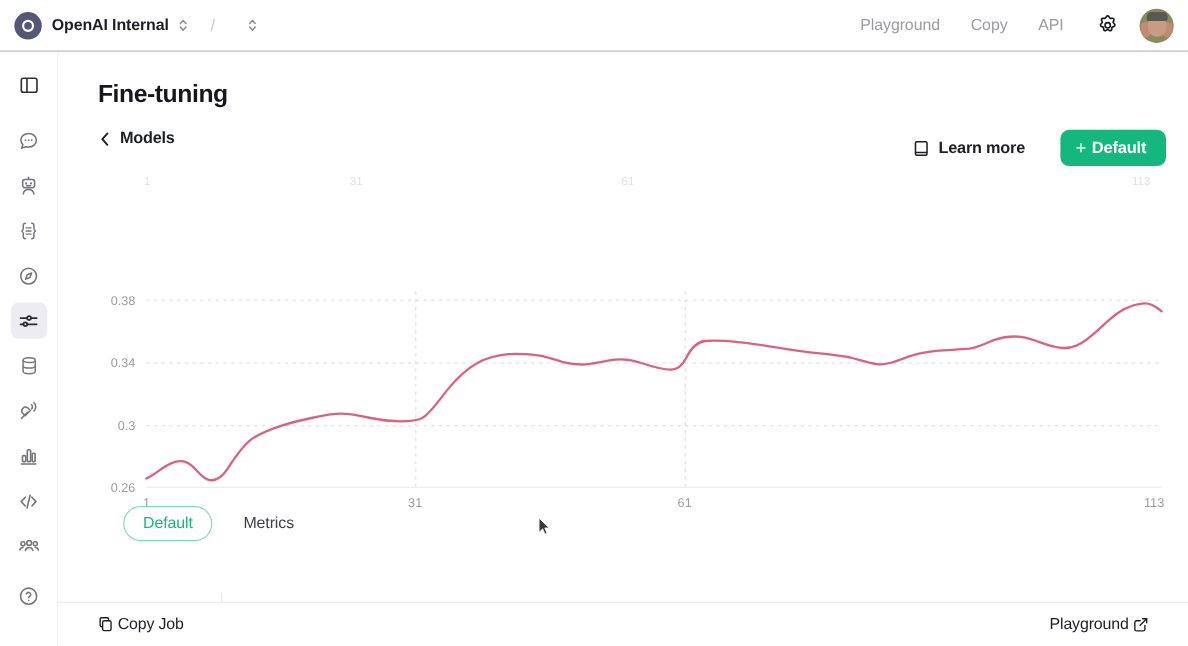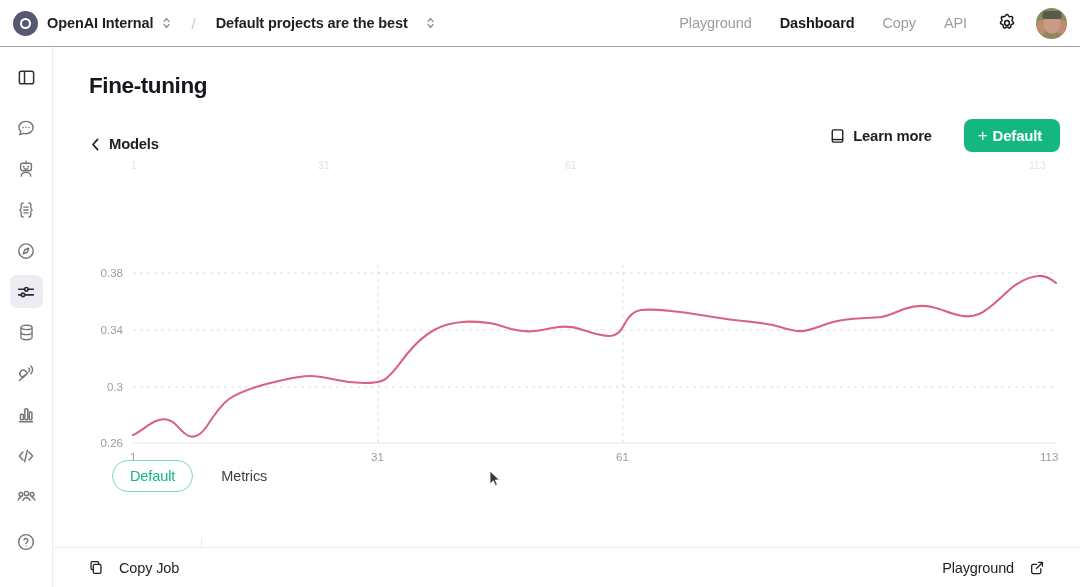--- a/index.html
+++ b/index.html
@@ -87,21 +87,21 @@
   .main {
     position: absolute; left: 53px; top: 47px;
     width: 1027px; height: 540px; background: #fff;
   }
   .page-title {
     position: absolute; left: 36px; top: 26px;
     font-size: 22.5px; font-weight: 700; letter-spacing: -0.4px; color: #16181d;
   }
   .subhead {
     position: absolute; left: 36px; top: 71px; right: 20px; height: 34px;
-    display: flex; align-items: flex-end;
+    display: flex; align-items: flex-start;
   }
   .back-link {
     display: flex; align-items: center; gap: 7px;
     font-size: 14.8px; font-weight: 700; color: #1d1f24; letter-spacing: -0.2px;
     cursor: pointer;
   }
   .subhead-right { margin-left: auto; display: flex; align-items: center; gap: 28px; }
   .learn-more {
     display: flex; align-items: center; gap: 8px;
     font-size: 14.8px; font-weight: 700; color: #1d1f24; letter-spacing: -0.2px;
@@ -165,21 +165,21 @@
   }
   .log-msg { margin-left: 43px; letter-spacing: -0.15px; }
 
   
   .footer {
     position: absolute; left: 53px; bottom: 0; width: 1027px; height: 40px;
     border-top: 1px solid #ececec; background: #fff;
     display: flex; align-items: center; padding: 0 36px 0 36px;
   }
   .foot-btn {
-    display: flex; align-items: center; gap: 16px;
+    display: flex; align-items: center; gap: 4px;
     font-size: 14.5px; color: #1d1f24; letter-spacing: -0.15px; cursor: pointer;
     font-weight: 400;
   }
   .foot-right { margin-left: auto; }
 
   
   .cursor { position: absolute; left: 489px; top: 470px; width: 12px; height: 18px; }
 </style>
 </head>
 <body>
@@ -192,32 +192,30 @@
         <div class="inner-ring"></div>
       </div>
       <span class="org-name">OpenAI Internal</span>
       <span style="display:flex;cursor:pointer;">
         <svg class="chev-updown" viewBox="0 0 9 14" fill="none" stroke="#8b8d93" stroke-width="1.4" stroke-linecap="round" stroke-linejoin="round">
           <path d="M2 5.4 L4.5 2.6 L7 5.4"></path>
             <path d="M2 8.6 L4.5 11.4 L7 8.6"></path>
         </svg>
       </span>
       <span class="slash">/</span>
-      <span class="proj-name">Default projects are the best</span>
       <span style="display:flex;cursor:pointer;margin-left:9px;">
         <svg class="chev-updown" viewBox="0 0 9 14" fill="none" stroke="#8b8d93" stroke-width="1.4" stroke-linecap="round" stroke-linejoin="round">
           <path d="M2 5.4 L4.5 2.6 L7 5.4"></path>
             <path d="M2 8.6 L4.5 11.4 L7 8.6"></path>
         </svg>
       </span>
     </div>
 
     <div class="topnav">
       <a href="#">Playground</a>
-      <a href="#" class="active">Dashboard</a>
       <a href="#">Copy</a>
       <a href="#">API</a>
       <div class="gear-btn">
         <svg width="20" height="20" viewBox="0 0 24 24" fill="none" stroke="#16181d" stroke-width="1.8" stroke-linecap="round" stroke-linejoin="round">
           <path d="M10.6 2.6a1.6 1.6 0 0 1 2.8 0l.7 1.2c.3.5.9.8 1.5.7l1.4-.2a1.6 1.6 0 0 1 1.7 2.3l-.6 1.3c-.3.5-.2 1.2.2 1.6l1 1a1.6 1.6 0 0 1-.5 2.7l-1.3.5c-.6.2-1 .7-1 1.3l-.1 1.4a1.6 1.6 0 0 1-2.4 1.3l-1.2-.7a1.6 1.6 0 0 0-1.6 0l-1.2.7a1.6 1.6 0 0 1-2.4-1.3l-.1-1.4c0-.6-.4-1.1-1-1.3l-1.3-.5a1.6 1.6 0 0 1-.5-2.7l1-1c.4-.4.5-1.1.2-1.6l-.6-1.3A1.6 1.6 0 0 1 6.6 4.3l1.4.2c.6.1 1.2-.2 1.5-.7z"></path>
           <circle cx="12" cy="12" r="2.9"></circle>
         </svg>
       </div>
       <div class="avatar">
         <div class="hand-l"></div>

